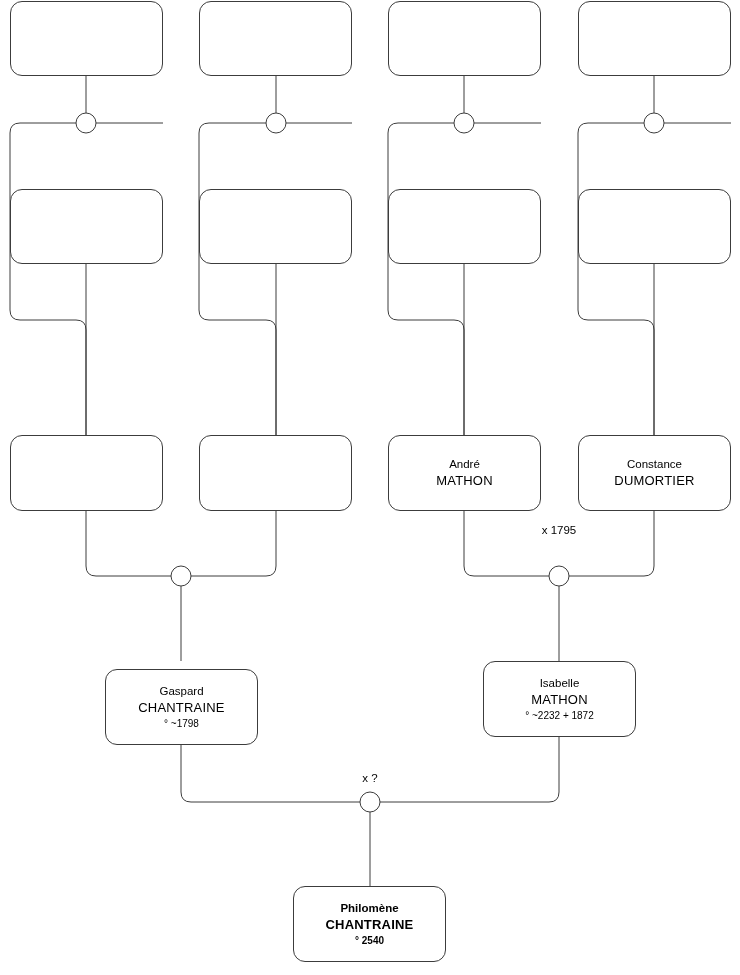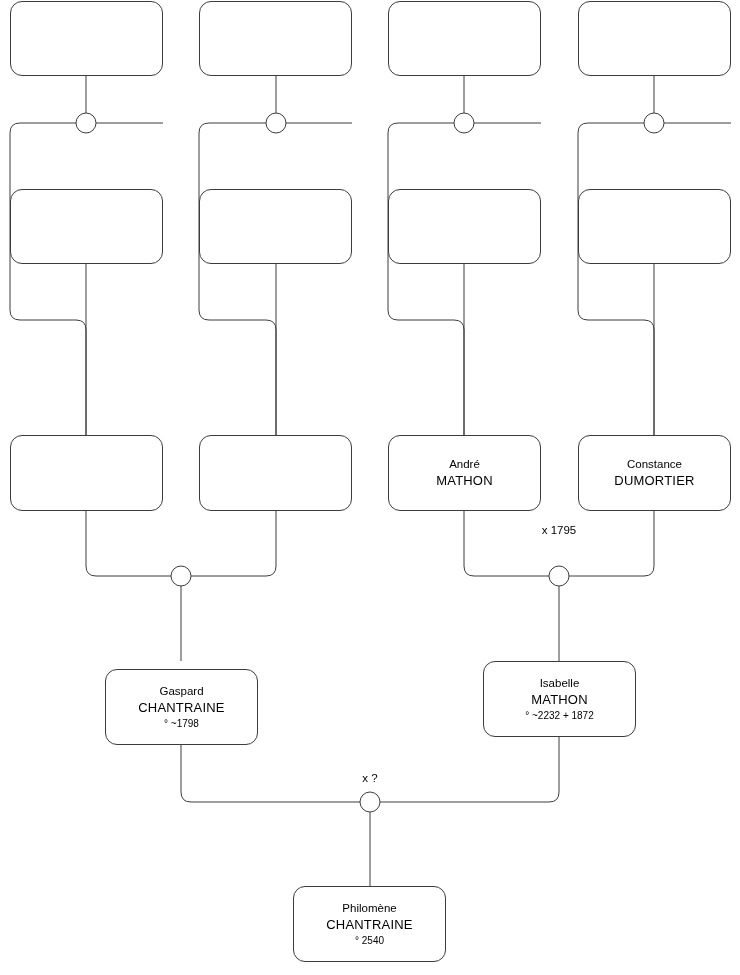--- a/index.html
+++ b/index.html
@@ -124,21 +124,21 @@
       <div class="person-box" style="left: 105px; top: 661px; width: 153px; height: 76px; margin-top: 8px;">
         <div class="given-name">Gaspard</div>
         <div class="surname">CHANTRAINE</div>
         <div class="life-dates">° ~1798</div>
       </div>
       <div class="person-box" style="left: 483px; top: 661px; width: 153px; height: 76px; align-items: center;">
         <div class="given-name">Isabelle</div>
         <div class="surname">MATHON</div>
         <div class="life-dates">° ~2232 + 1872</div>
       </div>
-      <div class="person-box" style="left: 293px; top: 886px; width: 153px; height: 76px;">
+      <div class="person-box" style="left: 293px; top: 886px; width: 153px; height: 76px; font-weight: bold;">
         <div class="given-name">Philomène</div>
         <div class="surname">CHANTRAINE</div>
         <div class="life-dates">° 2540</div>
       </div>
     </div>
   <div id="unions-layer">
       <div class="union-label" style="left: 559px; top: 524px;">x 1795</div>
       <div class="union-label" style="left: 370px; top: 772px;">x ?</div>
     </div>
 

